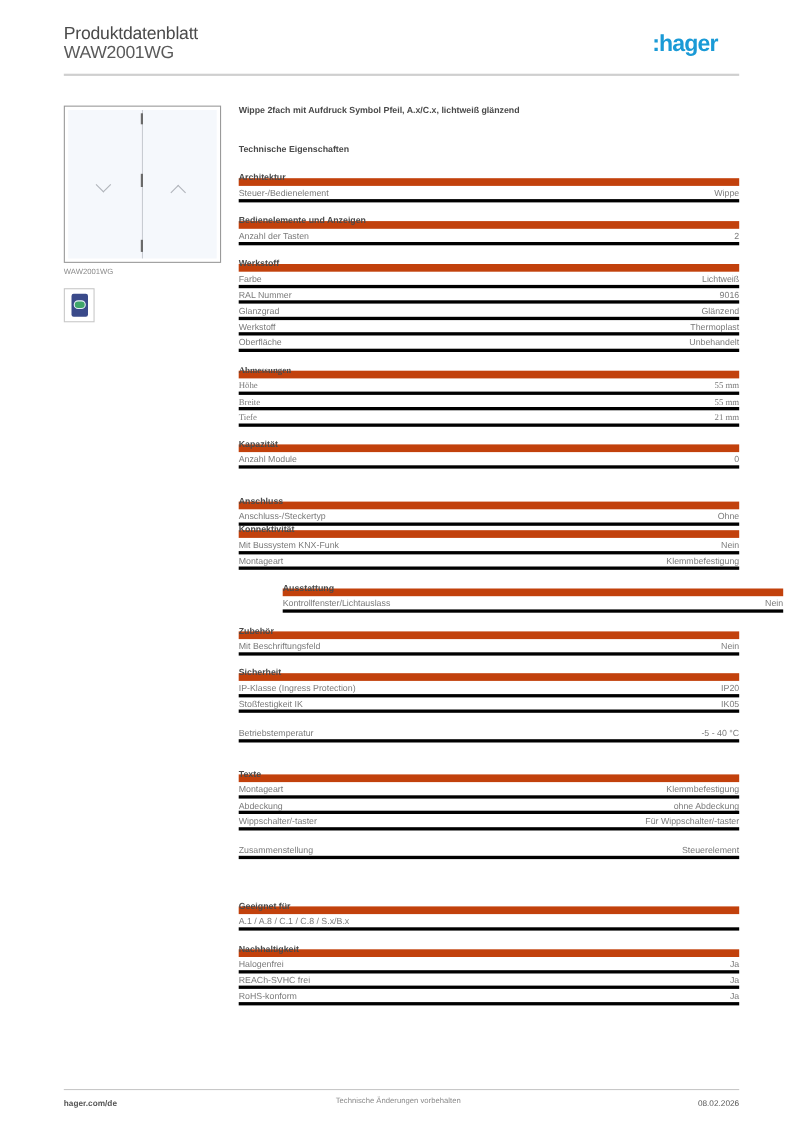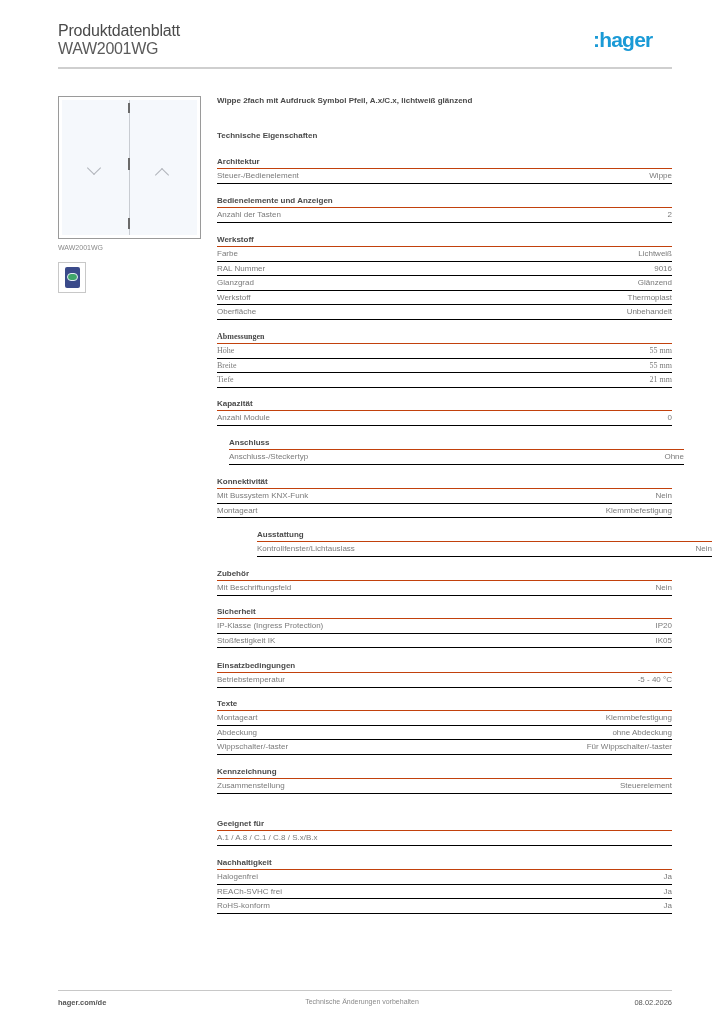--- a/index.html
+++ b/index.html
@@ -20,22 +20,22 @@
   .chev.down { left: 30px; top: 66px; transform: rotate(45deg); }
   .chev.up { left: 98px; top: 73px; transform: rotate(-135deg); }
   .img-caption { position: absolute; left: 58px; top: 244px; font-size: 7px; color: #8a8a8a; }
   .badge { position: absolute; left: 58px; top: 262px; width: 28px; height: 31px; border: 1px solid #c8c8c8; background: #fff; }
   .badge .inner { position: absolute; left: 6px; top: 4px; width: 15px; height: 21px; background: #3a4a8a; border-radius: 2px; }
   .badge .ring { position: absolute; left: 2px; top: 6px; width: 11px; height: 8px; border-radius: 4px; background: #3fa66a; border: 1px solid #e6eef7; }
   .desc { position: absolute; left: 217px; top: 96px; font-size: 8px; font-weight: bold; color: #4a4a4a; }
   .tech { position: absolute; left: 217px; top: 131px; font-size: 8px; font-weight: bold; color: #4a4a4a; }
 
   .section { position: absolute; left: 217px; width: 455px; }
-  .sec-title { font-size: 8px; font-weight: bold; color: #4a4a4a; height: 13px; line-height: 12px; border-bottom: 1px solid #c2410c; }
-  .row { display: flex; justify-content: space-between; font-size: 8px; color: #7a7a7a; height: 14.5px; line-height: 14px; border-bottom: 1px solid #000000; }
+  .sec-title { font-size: 8px; font-weight: bold; color: #4a4a4a; height: 13px; line-height: 12px; border-bottom: 7px solid #c2410c; }
+  .row { display: flex; justify-content: space-between; font-size: 8px; color: #7a7a7a; height: 14.5px; line-height: 14px; border-bottom: 3px solid #000000; }
   .row .v { text-align: right; }
 
   .ftr-rule { position: absolute; left: 58px; top: 990px; width: 614px; height: 1px; background: #c8c8c8; }
   .ftr-left { position: absolute; left: 58px; top: 998px; font-size: 7.5px; font-weight: bold; color: #555; }
   .ftr-mid { position: absolute; left: 0; width: 724px; top: 998px; text-align: center; font-size: 7px; color: #8a8a8a; }
   .ftr-right { position: absolute; right: 52px; top: 998px; font-size: 7.5px; font-weight: normal; color: #555; }
 </style>
 </head>
 <body>
 
@@ -119,21 +119,21 @@
         <span class="v">21 mm</span>
       </div>
     </div>
     <div class="section" style="top: 398px;">
       <div class="sec-title">Kapazität</div>
       <div class="row">
         <span>Anzahl Module</span>
         <span class="v">0</span>
       </div>
     </div>
-    <div class="section" style="top: 437px; margin-left: 12px;">
+    <div class="section" style="top: 450px;">
       <div class="sec-title">Anschluss</div>
       <div class="row">
         <span>Anschluss-/Steckertyp</span>
         <span class="v">Ohne</span>
       </div>
     </div>
     <div class="section" style="top: 476px;">
       <div class="sec-title">Konnektivität</div>
       <div class="row">
         <span>Mit Bussystem KNX-Funk</span>
@@ -163,21 +163,20 @@
       <div class="row">
         <span>IP-Klasse (Ingress Protection)</span>
         <span class="v">IP20</span>
       </div>
       <div class="row">
         <span>Stoßfestigkeit IK</span>
         <span class="v">IK05</span>
       </div>
     </div>
     <div class="section" style="top: 660px;">
-      <div class="sec-title">Einsatzbedingungen</div>
       <div class="row">
         <span>Betriebstemperatur</span>
         <span class="v">-5 - 40 °C</span>
       </div>
     </div>
     <div class="section" style="top: 698px;">
       <div class="sec-title">Texte</div>
       <div class="row">
         <span>Montageart</span>
         <span class="v">Klemmbefestigung</span>
@@ -185,21 +184,20 @@
       <div class="row">
         <span>Abdeckung</span>
         <span class="v">ohne Abdeckung</span>
       </div>
       <div class="row">
         <span>Wippschalter/-taster</span>
         <span class="v">Für Wippschalter/-taster</span>
       </div>
     </div>
     <div class="section" style="top: 766px;">
-      <div class="sec-title">Kennzeichnung</div>
       <div class="row">
         <span>Zusammenstellung</span>
         <span class="v">Steuerelement</span>
       </div>
     </div>
     <div class="section" style="top: 818px;">
       <div class="sec-title">Geeignet für</div>
       <div class="row">
         <span>A.1 / A.8 / C.1 / C.8 / S.x/B.x</span>
         <span class="v"></span>

